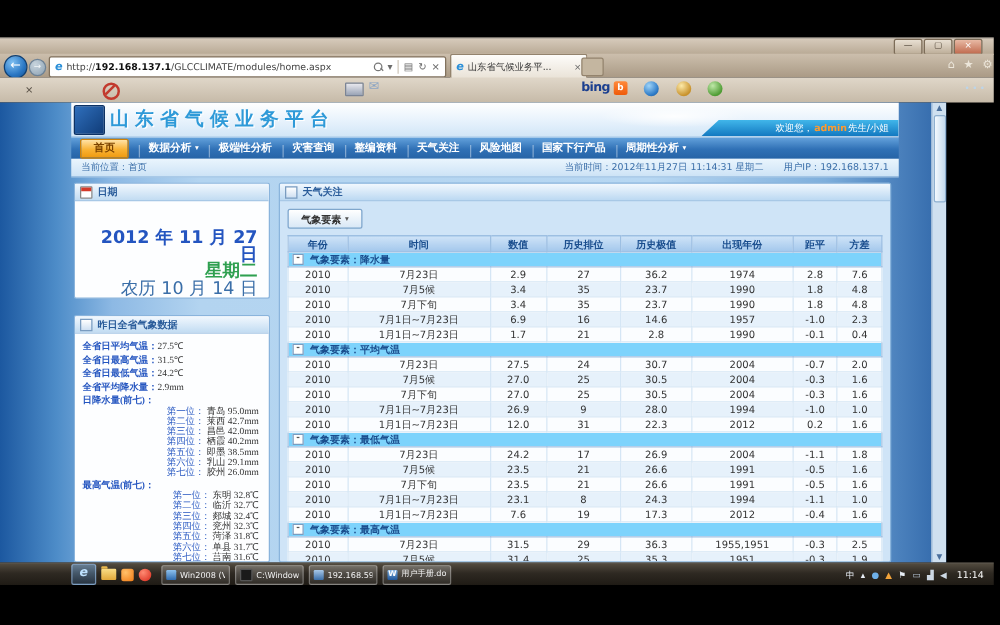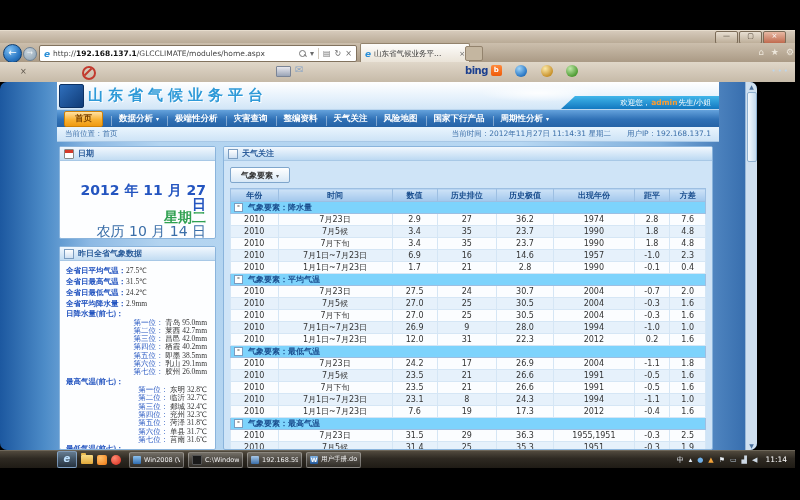--- a/index.html
+++ b/index.html
@@ -54,21 +54,21 @@
   .bing-box{width:11px;height:11px;border-radius:2px;background:linear-gradient(#ff8a3c,#ef5a08);
     color:#fff;font-size:7px;font-weight:bold;text-align:center;line-height:11px;}
   .cmd-ico{position:absolute;top:65px;width:12px;height:12px;border-radius:50%;}
   .ico-msgr{left:515px;background:radial-gradient(circle at 35% 30%,#9fd4f8,#2f7cc8 65%,#1a5490);}
   .ico-spark{left:541px;background:radial-gradient(circle at 35% 30%,#fce9a8,#c8922c 70%);}
   .ico-comm{left:566px;background:radial-gradient(circle at 35% 30%,#bfe8a8,#4f9c34 70%);}
   .cmd-more{position:absolute;right:10px;top:67px;font-size:7px;color:#bcd5ea;letter-spacing:2px;}
 
   
   #viewport{position:absolute;left:0;top:82px;width:757px;height:368px;overflow:hidden;
-    background:linear-gradient(90deg,#1c58a0 0px,#4d8cc8 45px,#8db9e4 90px,#b3d4f0 160px,#b7d7f2 520px,#7fafdc 660px,#4a80bc 720px,#2f66a8 757px);border-radius:7px;}
+    background:linear-gradient(90deg,#1c58a0 0px,#4d8cc8 45px,#8db9e4 90px,#b3d4f0 160px,#b7d7f2 520px,#7fafdc 660px,#4a80bc 720px,#2f66a8 757px);}
   .scrollbar{position:absolute;right:0;top:0;width:11px;height:368px;background:#cfe0f0;border-left:1px solid #9ab8d8;}
   .sb-arrow{position:absolute;left:0;width:11px;font-size:6px;color:#4a6f9c;text-align:center;}
   .sb-up{top:1px;} .sb-down{bottom:1px;}
   .sb-thumb{position:absolute;left:1px;top:10px;width:8px;height:68px;border:1px solid #8fb0d0;border-radius:2px;
     background:linear-gradient(90deg,#f4f9fe,#c4daee);}
 
   .pagewrap{position:absolute;left:57px;top:0;width:662px;height:368px;display:flex;flex-direction:column;}
 
   .pheader{position:relative;height:27px;background:linear-gradient(#ffffff,#e7f2fc 55%,#d2e6f7);
     border-bottom:1px solid #bcd6ee;flex:none;}
@@ -92,21 +92,21 @@
   .pnav-item.active::before{display:none;}
   .pnav-arrow{font-size:6px;margin-left:3px;}
 
   .pcrumb{height:14px;background:linear-gradient(#eaf5fd,#cde3f6);border-bottom:1px solid #a8c8e6;
     display:flex;align-items:center;font-size:7.5px;color:#3a6ea8;padding:0 8px;flex:none;}
   .crumb-right{margin-left:auto;display:flex;gap:16px;}
 
   .pbody{flex:1;display:flex;gap:7px;padding:4px 0 0 2px;overflow:hidden;}
 
   
-  .sidebar{width:157px;flex:none;display:flex;flex-direction:column;gap:7px;overflow:hidden;}
+  .sidebar{width:157px;flex:none;display:flex;flex-direction:column;gap:13px;overflow:hidden;}
   .panel{border:1px solid #8ab4dc;border-radius:2px;background:#fdfeff;overflow:hidden;}
   .panel-hd{height:13px;background:linear-gradient(#f2f8fe,#c2dcf2);border-bottom:1px solid #a8c8e6;
     display:flex;align-items:center;gap:4px;padding-left:4px;font-size:8px;font-weight:bold;color:#2a5c9a;}
   .cal-ico{width:8px;height:8px;border:1px solid #888;border-radius:1px;background:#fff;position:relative;}
   .cal-ico::before{content:"";position:absolute;left:0;top:0;width:8px;height:3px;background:#d43a2a;}
   .doc-ico{width:8px;height:8px;border:1px solid #7a9cc0;background:linear-gradient(#fff,#cfe0f2);}
   .cal-body{padding:7px 9px 0;text-align:right;font-size:14px;line-height:13.5px;margin-top:16px;}
   .cal-date{color:#2455c0;font-weight:bold;}
   .cal-week{color:#2fa050;font-weight:bold;}
   .cal-lunar{color:#3a6ea8;}

